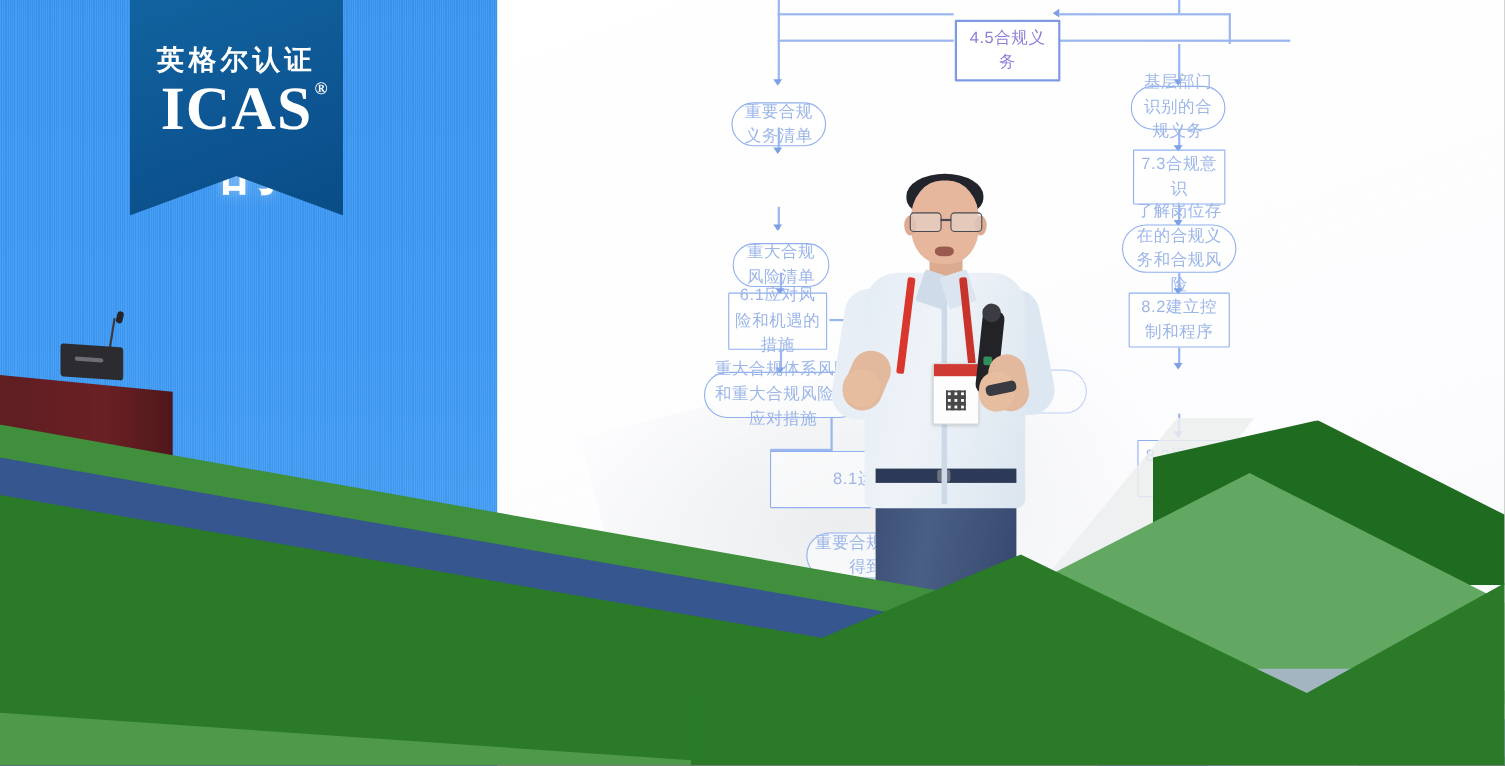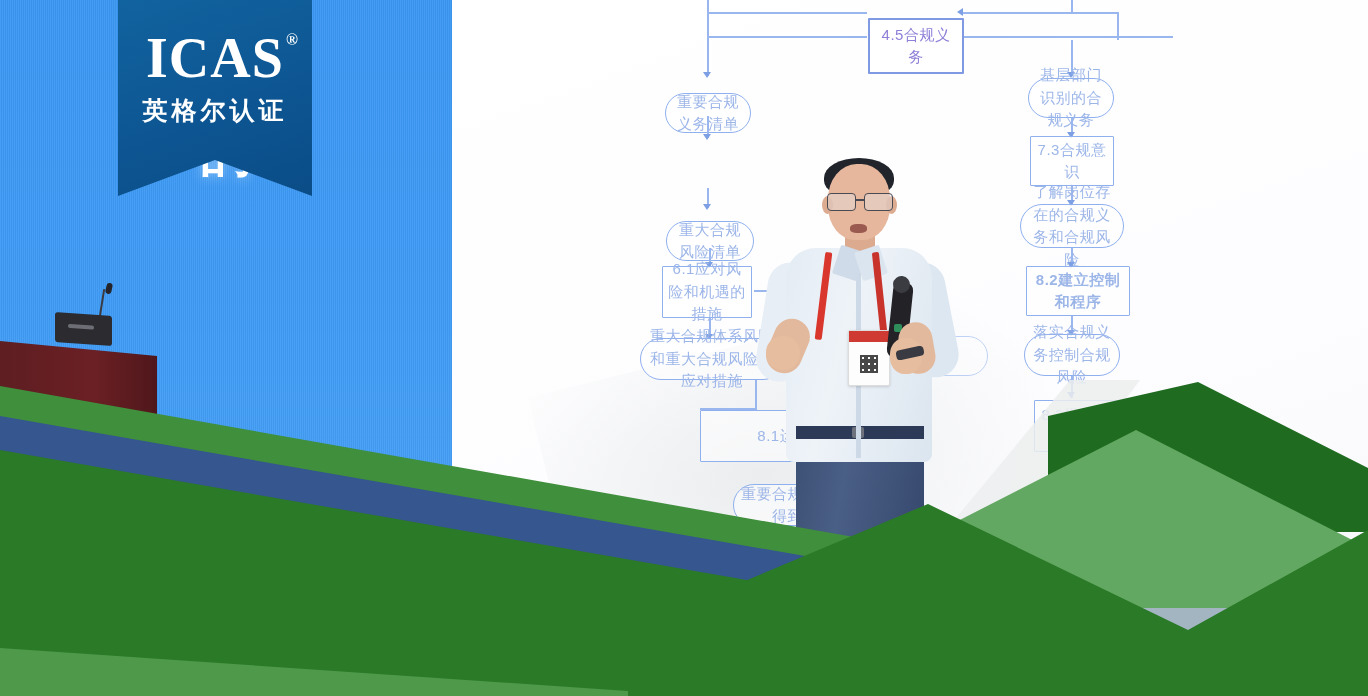--- a/index.html
+++ b/index.html
@@ -207,25 +207,24 @@
   <div class="arrow" style="left:1067px;top:132px;"></div>
 
   <div class="node rect" style="left:1030px;top:136px;width:84px;height:50px;">7.3合规意识</div>
   <div class="conn v" style="left:1071px;top:186px;height:18px;"></div>
   <div class="arrow" style="left:1067px;top:200px;"></div>
 
   <div class="node pill" style="left:1020px;top:204px;width:104px;height:44px;">了解岗位存在的合规义务和合规风险</div>
   <div class="conn v" style="left:1071px;top:248px;height:18px;"></div>
   <div class="arrow" style="left:1067px;top:262px;"></div>
 
-  <div class="node rect" style="left:1026px;top:266px;width:104px;height:50px;font-weight:bold;">8.2建立控制和程序</div>
+  <div class="node rect" style="left:1026px;top:266px;width:92px;height:50px;">8.2建立控制和程序</div>
   <div class="conn v" style="left:1071px;top:316px;height:18px;"></div>
   <div class="arrow" style="left:1067px;top:330px;"></div>
 
-  <div class="node pill" style="left:1024px;top:334px;width:96px;height:42px;">落实合规义务控制合规风险</div>
   <div class="conn v" style="left:1071px;top:376px;height:22px;"></div>
   <div class="arrow" style="left:1067px;top:392px;"></div>
 
   <div class="node rect" style="left:1034px;top:400px;width:84px;height:52px;">8.3提出疑虑</div>
   <div class="conn v" style="left:1071px;top:452px;height:26px;"></div>
   <div class="arrow" style="left:1067px;top:472px;"></div>
 
   <div class="node pill" style="left:1026px;top:480px;width:96px;height:40px;">疑似不合规</div>
   <div class="conn v" style="left:1071px;top:520px;height:26px;"></div>
   <div class="arrow" style="left:1067px;top:540px;"></div>
@@ -290,22 +289,22 @@
   <div class="ov ovr-mid"></div>
   <div class="ov ovr-blue-box"></div>
   <div class="ov ovr-grey-box"></div>
   <div class="ov ovr-green"></div>
 
   <div style="position:absolute;left:118px;top:0;width:194px;height:196px;
               background:linear-gradient(160deg,#11639f 0%,#0d5693 55%,#0a4c86 100%);
               clip-path:polygon(0 0,194px 0,194px 196px,97px 160px,0 196px);
               box-shadow:0 6px 18px rgba(0,0,0,.25);">
     <div style="position:relative;text-align:center;padding-top:30px;">
+      <div style="margin-top:8px;font-size:25px;font-weight:600;color:#fff;letter-spacing:4px;">英格尔认证</div>
       <div style="display:inline-block;position:relative;font-family:'Liberation Serif','DejaVu Serif',serif;
                   font-size:56px;font-weight:700;color:#fff;letter-spacing:1px;line-height:1;">
         <span>ICAS</span>
         <span style="position:absolute;right:-15px;top:2px;font-size:16px;">®</span>
       </div>
-      <div style="margin-top:8px;font-size:25px;font-weight:600;color:#fff;letter-spacing:4px;">英格尔认证</div>
     </div>
   </div>
 
 </div>
 
 </body></html>

